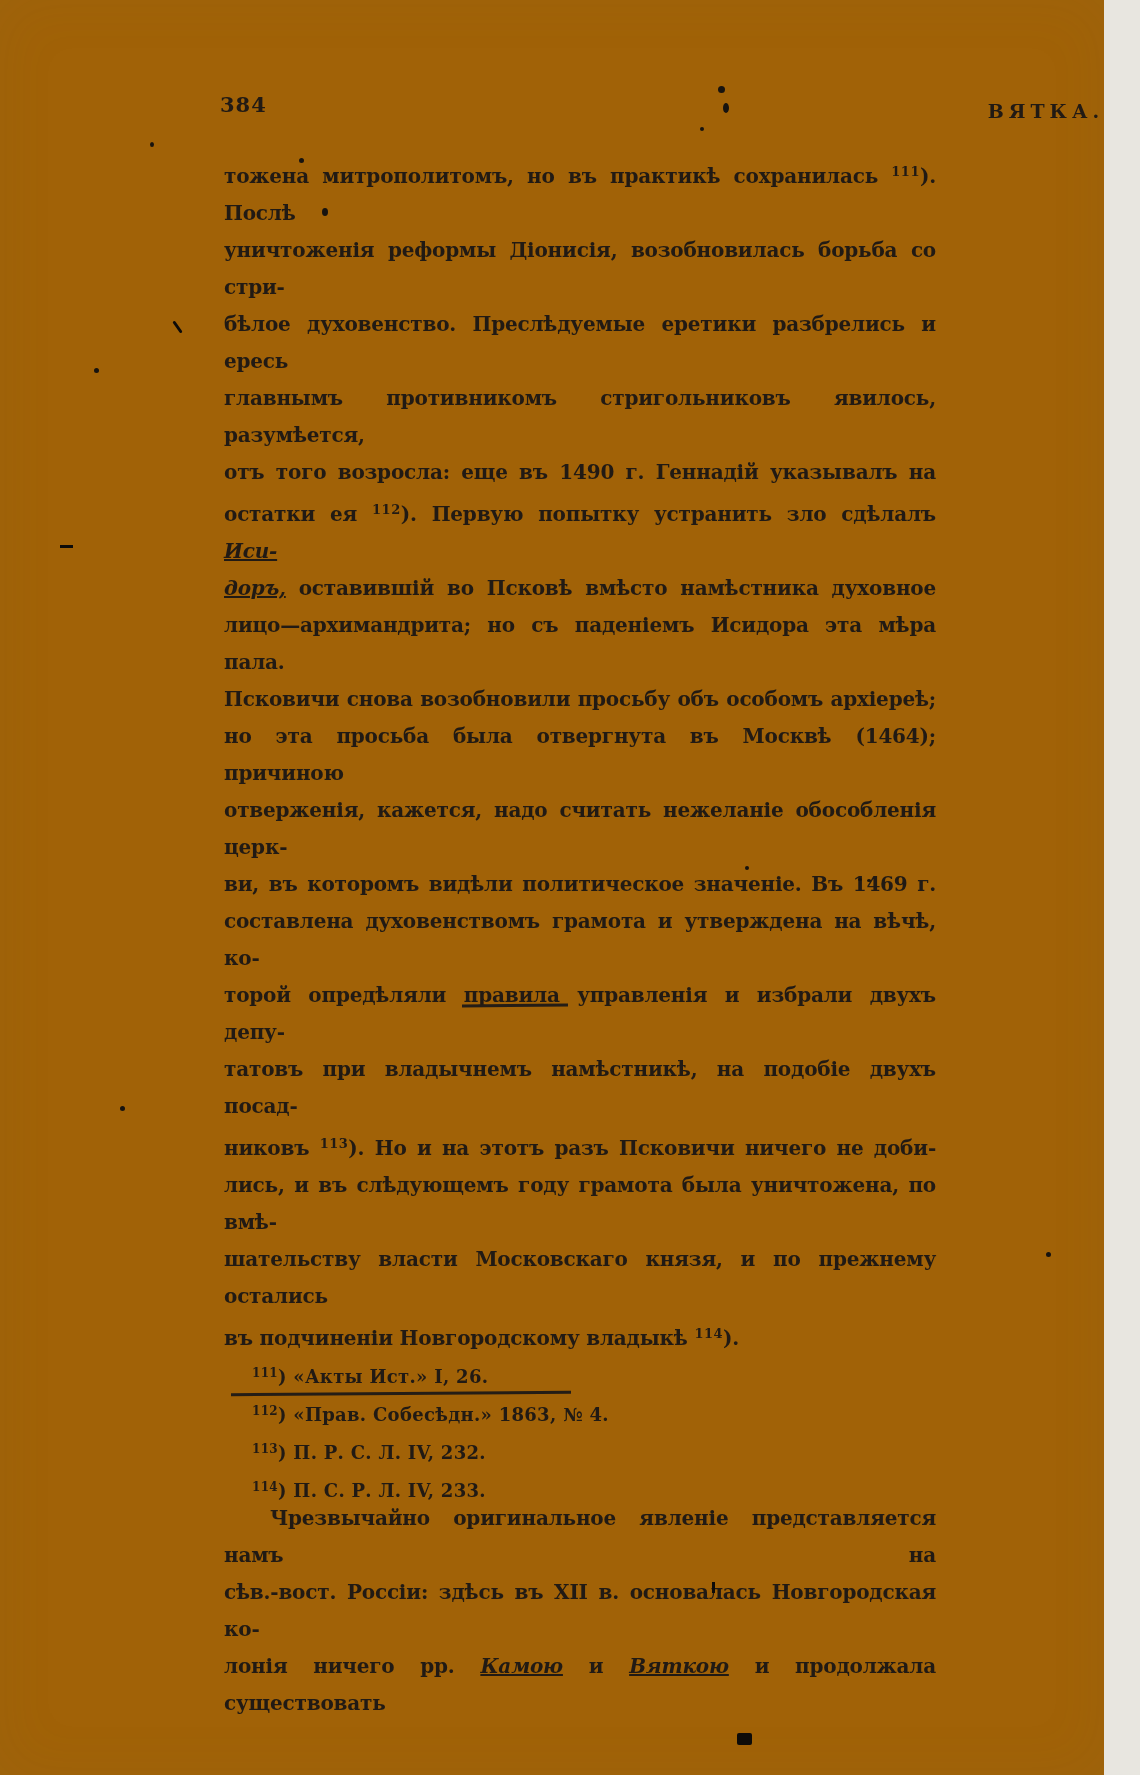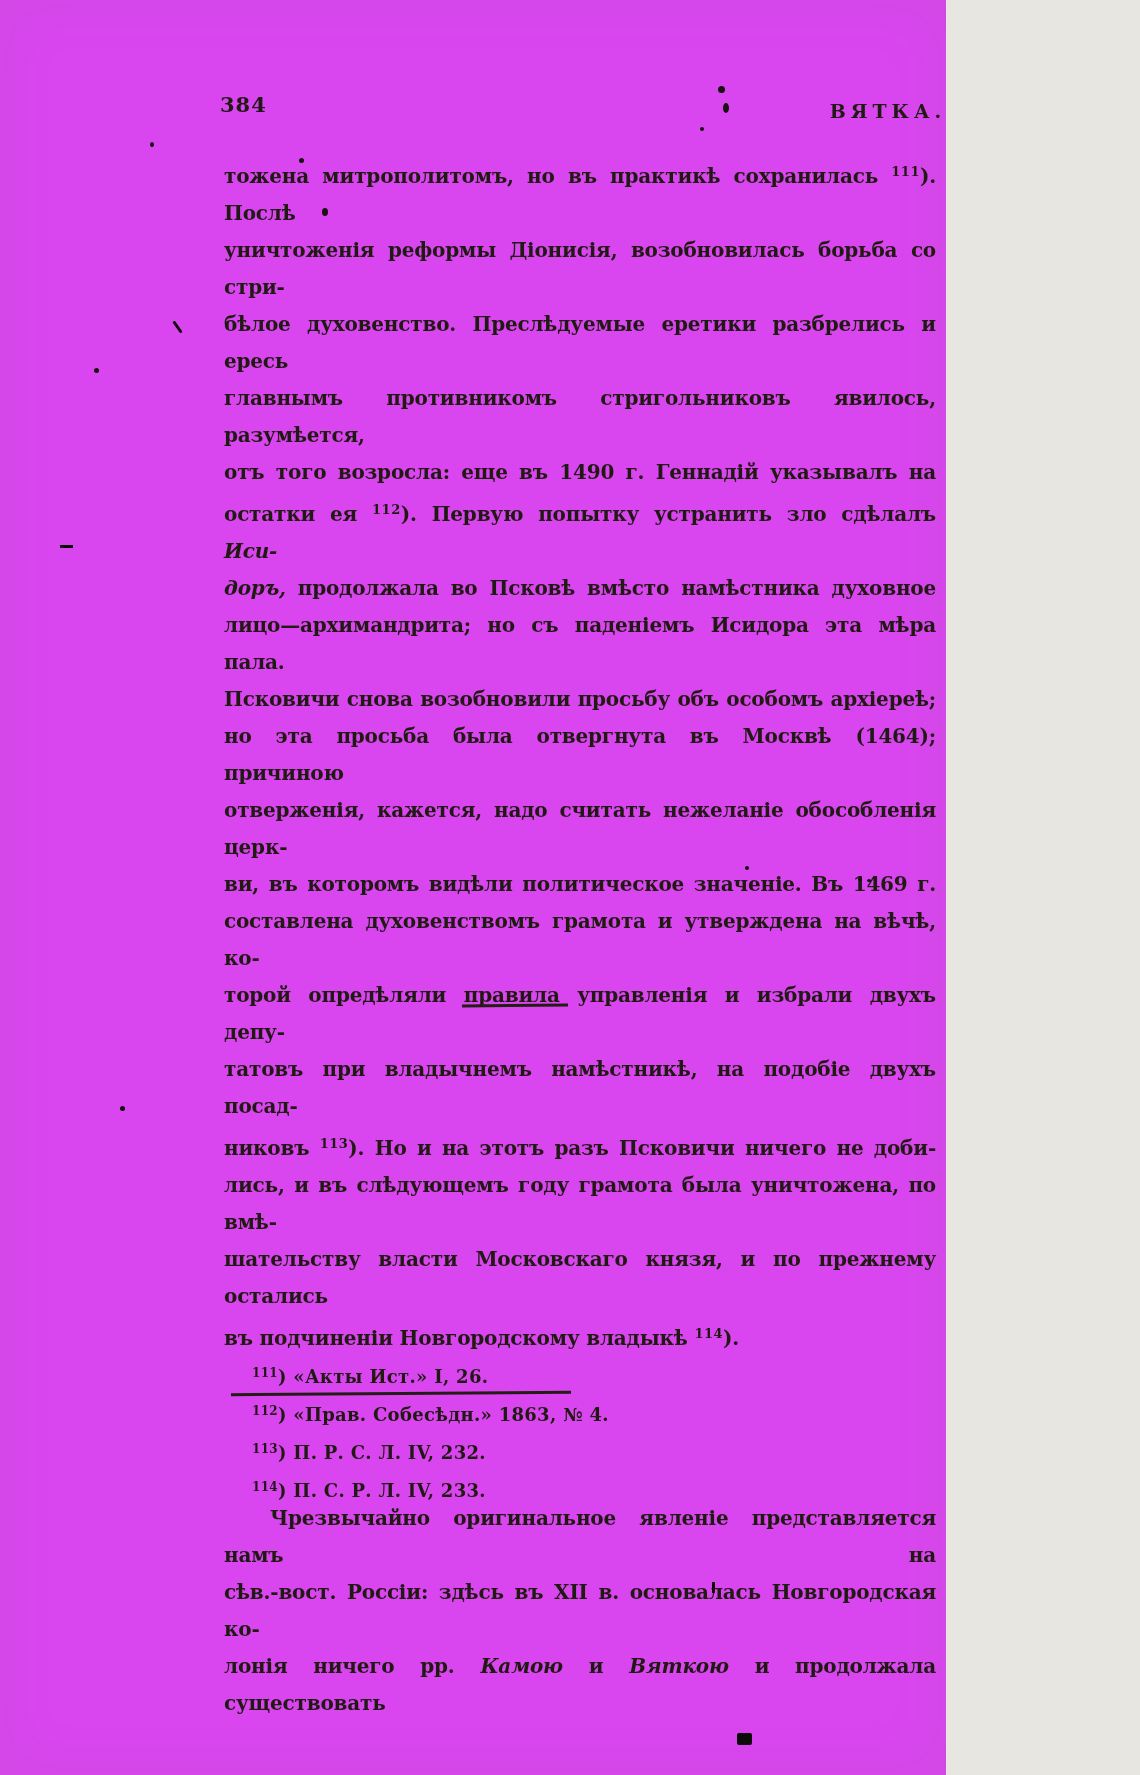--- a/index.html
+++ b/index.html
@@ -1,21 +1,21 @@
 <!DOCTYPE html>
 <html><head>
 <meta charset="utf-8">
 <style>
   * { margin:0; padding:0; box-sizing:border-box; }
   html, body { width:1140px; height:1775px; }
   body { background:#e8e6e0; font-family:"DejaVu Serif", serif; }
 
   .page {
-    position:relative; width:946px; height:1775px;
-    background:#d946ef; overflow:hidden; color:#211a14;
+    position:relative; width:1104px; height:1775px;
+    background:#a16207; overflow:hidden; color:#211a14;
     box-shadow: inset 0 0 60px rgba(120,110,95,0.08);
   }
 
   .pagenum {
     position:absolute; left:220px; top:92px;
     font-size:21px; font-weight:bold; letter-spacing:1px;
   }
   .running-head {
     position:absolute; left:0; top:100px; width:100%;
     text-align:right; font-size:19px; font-weight:bold; letter-spacing:5px;
@@ -26,21 +26,21 @@
   .para .line {
     font-size:20px; font-weight:bold; line-height:37px;
     letter-spacing:-0.2px;
     text-align:justify; text-align-last:justify;
     white-space:normal;
   }
   .para .line.line-last { text-align-last:left; }
   .para .line.first-indent { text-indent:46px; }
   .para + .para { margin-top:143px; }
 
-  .it { font-style:italic; }
+  .it { font-style:italic;text-decoration:underline; }
   .fnref { font-size:13px; vertical-align:7px; letter-spacing:0.5px; font-weight:bold; }
 
   .section-divider {
     position:absolute; left:462px; top:1004px; width:106px; height:3px;
     background:#241d16; transform:rotate(-0.5deg);
   }
   .footnote-rule {
     position:absolute; left:231px; top:1392px; width:340px; height:3px;
     background:#241d16; transform:rotate(-0.4deg);
   }
@@ -63,21 +63,21 @@
   <span class="running-head">ВЯТКА.</span>
 
   <main class="text-column" id="paragraphs">
       <div class="para">
         <div class="line"><span>тожена митрополитомъ, но въ практикѣ сохранилась </span><span class="fnref">111</span><span>). Послѣ</span></div>
         <div class="line"><span>уничтоженія реформы Діонисія, возобновилась борьба со стри-</span></div>
         <div class="line"><span>бѣлое духовенство. Преслѣдуемые еретики разбрелись и ересь</span></div>
         <div class="line"><span>главнымъ противникомъ стригольниковъ явилось, разумѣется,</span></div>
         <div class="line"><span>отъ того возросла: еще въ 1490 г. Геннадій указывалъ на</span></div>
         <div class="line"><span>остатки ея </span><span class="fnref">112</span><span>). Первую попытку устранить зло сдѣлалъ </span><span class="it">Иси-</span></div>
-        <div class="line"><span class="it">доръ,</span><span> продолжала во Псковѣ вмѣсто намѣстника духовное</span></div>
+        <div class="line"><span class="it">доръ,</span><span> оставившій во Псковѣ вмѣсто намѣстника духовное</span></div>
         <div class="line"><span>лицо—архимандрита; но съ паденіемъ Исидора эта мѣра пала.</span></div>
         <div class="line"><span>Псковичи снова возобновили просьбу объ особомъ архіереѣ;</span></div>
         <div class="line"><span>но эта просьба была отвергнута въ Москвѣ (1464); причиною</span></div>
         <div class="line"><span>отверженія, кажется, надо считать нежеланіе обособленія церк-</span></div>
         <div class="line"><span>ви, въ которомъ видѣли политическое значеніе. Въ 1469 г.</span></div>
         <div class="line"><span>составлена духовенствомъ грамота и утверждена на вѣчѣ, ко-</span></div>
         <div class="line"><span>торой опредѣляли правила управленія и избрали двухъ депу-</span></div>
         <div class="line"><span>татовъ при владычнемъ намѣстникѣ, на подобіе двухъ посад-</span></div>
         <div class="line"><span>никовъ </span><span class="fnref">113</span><span>). Но и на этотъ разъ Псковичи ничего не доби-</span></div>
         <div class="line"><span>лись, и въ слѣдующемъ году грамота была уничтожена, по вмѣ-</span></div>

